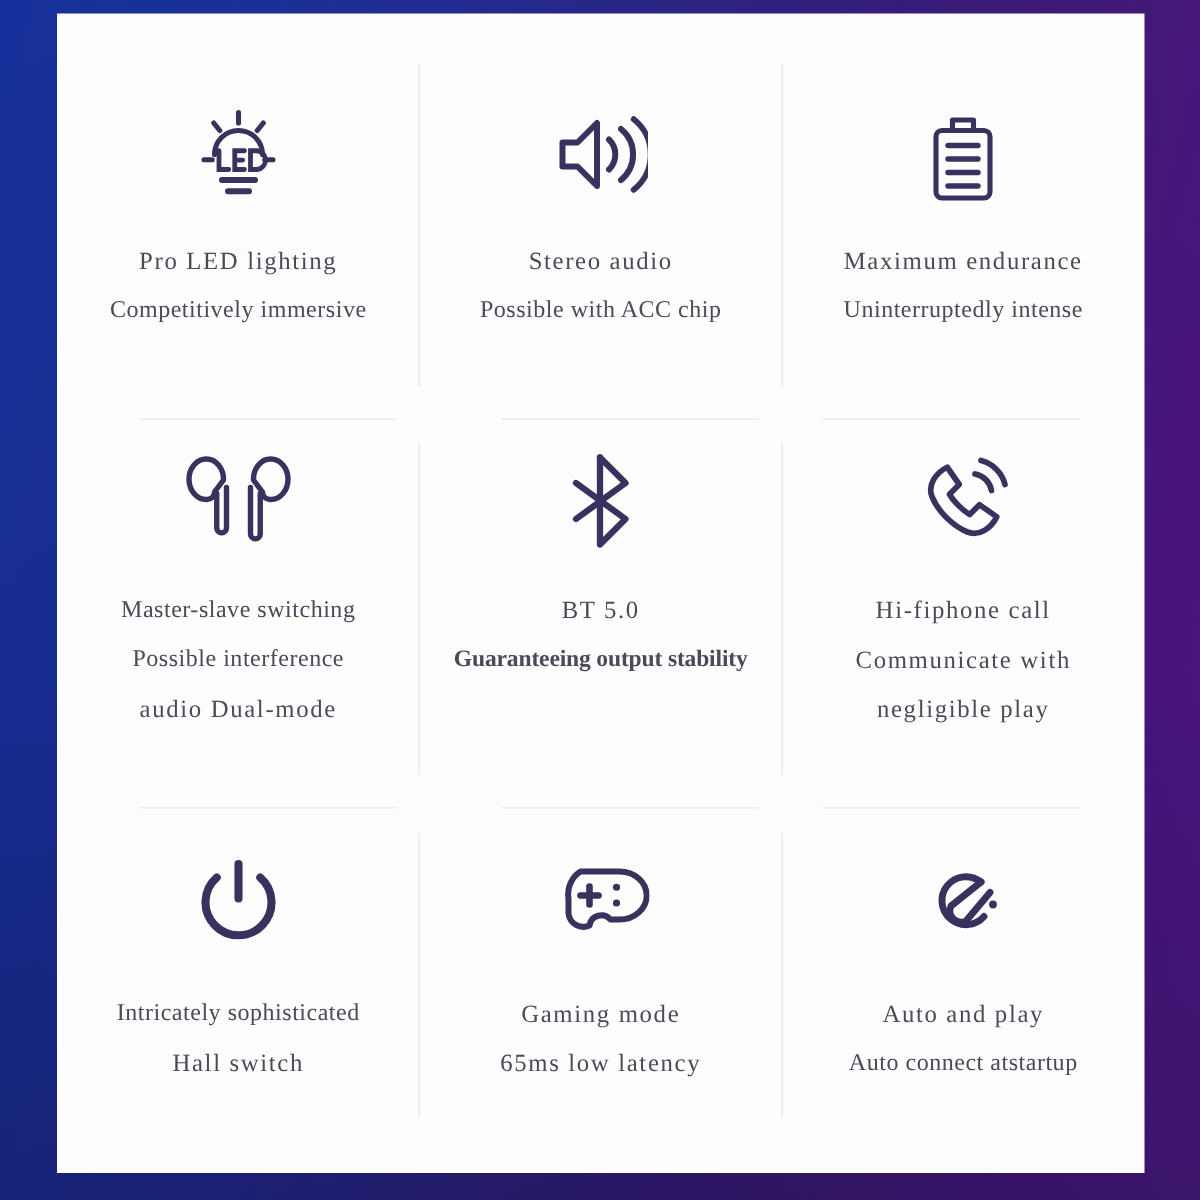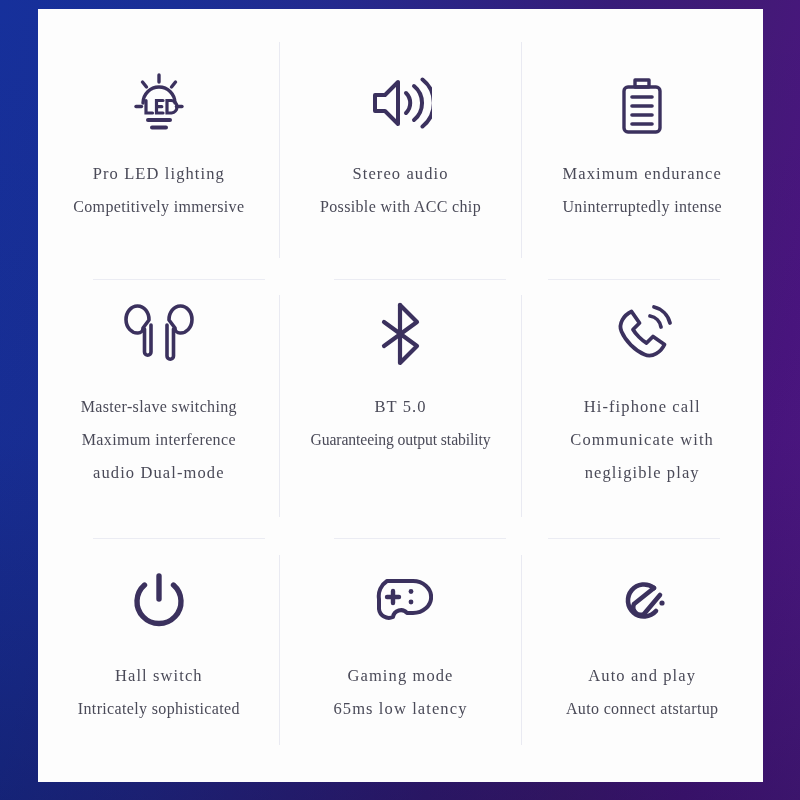--- a/index.html
+++ b/index.html
@@ -94,21 +94,21 @@
     letter-spacing: 1.1px;
     white-space: nowrap;
   }
   .row-2 .caption { margin-top: 24px; }
   .row-3 .caption { margin-top: 26px; }
 
   .caption .line { display: block; }
 
   
   .caption .line.long { letter-spacing: 0.35px; font-size: 16px; font-family: Liberation Serif, serif; }
-  .caption .line.xlong { letter-spacing: -0.1px; font-size: 15.7px; }
+  .caption .line.xlong { letter-spacing: -0.1px; font-size: 15.7px; font-weight: bold; }
 
   
   .v-div {
     position: absolute;
     width: 1px;
     background: #e9eaf2;
     z-index: 3;
   }
   .h-div {
     position: absolute;
@@ -193,21 +193,21 @@
 
             <path d="M25 19 A11.5 13.5 0 1 0 14 32 A5 5 0 0 0 19 27 Z"></path>
             <path d="M20.5 28 V51 A3.2 3.2 0 0 0 27 51 V24"></path>
 
             <path d="M45 19 A11.5 13.5 0 1 1 56 32 A5 5 0 0 1 51 27 Z"></path>
             <path d="M49.5 28 V55 A3.2 3.2 0 0 1 43 55 V24"></path>
           </svg>
         </div>
         <div class="caption">
           <span class="line long">Master-slave switching</span>
-          <span class="line long">Maximum interference</span>
+          <span class="line long">Possible interference</span>
           <span class="line">audio Dual-mode</span>
         </div>
       </div>
 
       <div class="cell row-2">
         <div class="icon-wrap">
           <svg width="56" height="68" viewBox="0 0 56 68" fill="none" stroke="currentColor" stroke-width="4.2" stroke-linecap="round" stroke-linejoin="round">
             <path d="M28 5 V63 L45 46 L12 22"></path>
             <path d="M12 46 L45 22 L28 5"></path>
           </svg>
@@ -235,22 +235,22 @@
       </div>
 
       <div class="cell row-3">
         <div class="icon-wrap">
           <svg width="58" height="62" viewBox="0 0 58 62" fill="none" stroke="currentColor" stroke-width="5.4" stroke-linecap="round" stroke-linejoin="round">
             <path d="M14.5 15 A22 22 0 1 0 43.5 15"></path>
             <line x1="29" y1="6" x2="29" y2="29"></line>
           </svg>
         </div>
         <div class="caption">
+          <span class="line long">Intricately sophisticated</span>
           <span class="line">Hall switch</span>
-          <span class="line long">Intricately sophisticated</span>
         </div>
       </div>
 
       <div class="cell row-3">
         <div class="icon-wrap">
           <svg width="66" height="56" viewBox="0 0 66 56" fill="none" stroke="currentColor" stroke-width="4" stroke-linecap="round" stroke-linejoin="round">
             <path d="M20 8 H46 A17 15 0 0 1 46 40 H40 A8 8 0 0 0 26 44 A10 10 0 0 1 12 36 V26 A18 18 0 0 1 20 8 Z"></path>
             <line x1="20" y1="24" x2="32" y2="24" stroke-width="4.4"></line>
             <line x1="26" y1="18" x2="26" y2="30" stroke-width="4.4"></line>
             <circle cx="44" cy="18.5" r="2.4" fill="currentColor" stroke="none"></circle>

